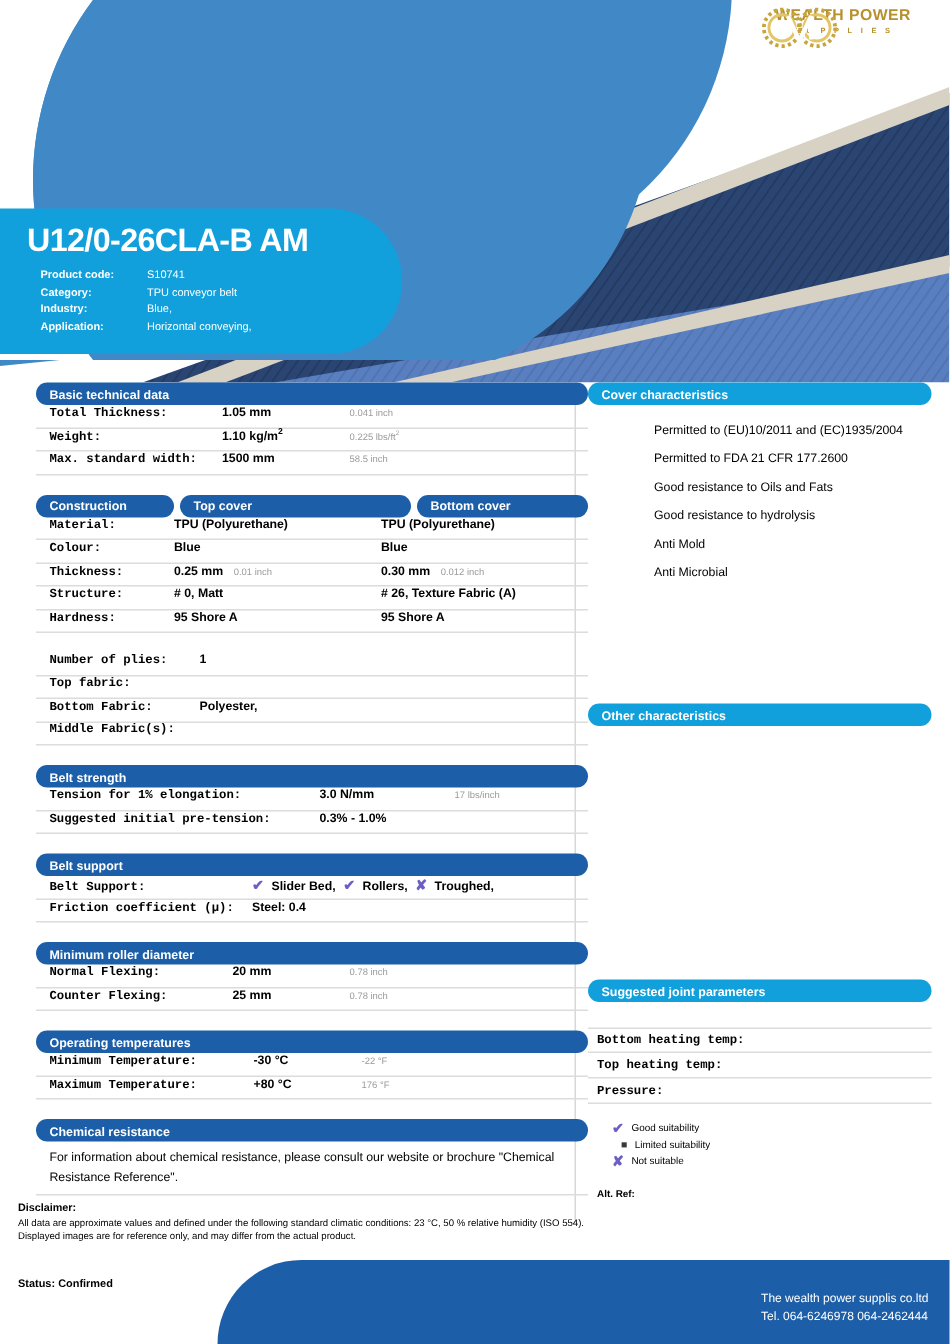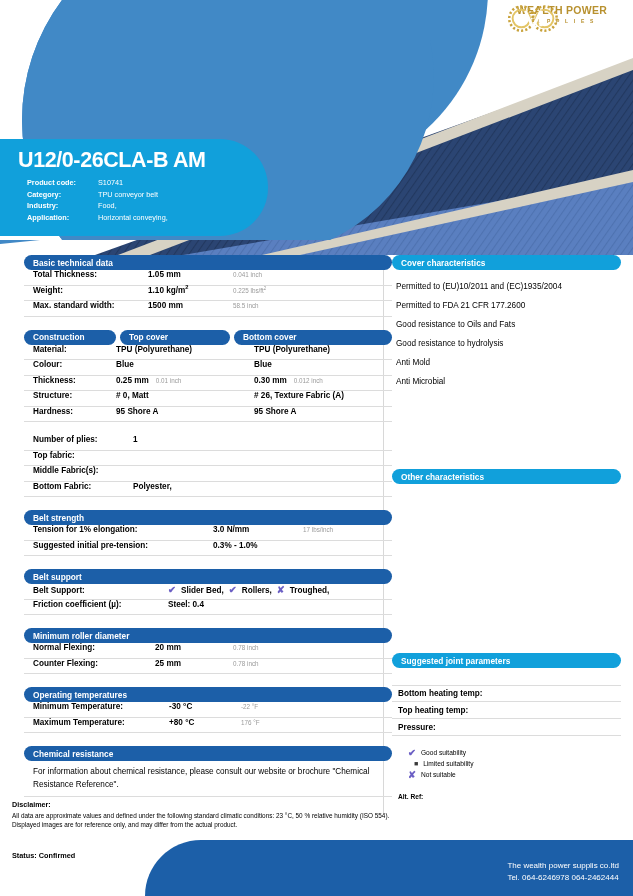--- a/index.html
+++ b/index.html
@@ -40,28 +40,28 @@
   .vdiv { position: absolute; left: 383px; top: 0; width: 1px; height: 560px; background: #d8d8d8; }
 
   
   .bar { height: 15px; border-radius: 8px; display: flex; align-items: center;
          padding-left: 9px; color: #fff; font-size: 8.3px; font-weight: bold; }
   .bar.dk { background: #1c5fa8; }
   .bar.lt { background: #11a0db; }
 
   .barset { display: flex; gap: 4px; }
   .barset .bar:nth-child(1) { width: 92px; }
-  .barset .bar:nth-child(2) { width: 110px; }
+  .barset .bar:nth-child(2) { width: 154px; }
   .barset .bar:nth-child(3) { flex: 1; }
 
   
   .rows { margin-top: 0; }
   .row { display: flex; align-items: baseline; height: 15.5px;
          border-bottom: 1px solid #dcdcdc; padding-left: 9px; }
-  .k { font-size: 8.2px; font-weight: bold; color: #000; }
+  .k { font-size: 8.2px; font-weight: bold; color: #000; font-family: Liberation Mono, monospace; }
   .v { font-size: 8.2px; color: #000; font-weight: bold; }
   .imp { font-size: 6.3px; color: #9a9a9a; font-weight: normal; }
   sup { font-size: 70%; vertical-align: super; line-height: 0; }
 
   
   .bt .k { width: 115px; }
   .bt .v { width: 85px; }
 
   
   .cons .k { width: 83px; }
@@ -98,21 +98,21 @@
   
   .disc { position: absolute; left: 12px; top: 800px; width: 380px; }
   .disc-h { font-size: 7.2px; font-weight: bold; color: #000; margin-bottom: 2px; }
   .disc-b { font-size: 6.4px; line-height: 9.2px; color: #000; }
   .statusrow { position: absolute; left: 12px; top: 851px; width: 380px; display: flex; }
   .statusrow .s1 { width: 188px; font-size: 7.3px; font-weight: bold; }
   .statusrow .s2 { font-size: 7.3px; font-weight: bold; }
 
   
   .clist { padding: 7px 0 0 4px; }
-  .clist div { font-size: 8.2px; color: #000; line-height: 19px; }
+  .clist div { font-size: 8.2px; color: #000; line-height: 19px; margin-left: 40px; }
 
   .jrow { display: flex; height: 17px; align-items: center;
           border-bottom: 1px solid #dcdcdc; padding-left: 6px; }
   .jrow:first-child { border-top: 1px solid #dcdcdc; }
   .jrow .k { font-size: 8.2px; font-weight: bold; }
 
   .legend { padding: 11px 0 0 16px; }
   .legend div { display: flex; align-items: center; gap: 5px;
                 font-size: 6.6px; line-height: 11px; color: #000; }
   .legend .sq { color: #3a3a3a; font-size: 7px; }
@@ -183,21 +183,21 @@
         <div class="meta-row">
           <span class="meta-k">Product code:</span>
           <span class="meta-v">S10741</span>
         </div>
         <div class="meta-row">
           <span class="meta-k">Category:</span>
           <span class="meta-v">TPU conveyor belt</span>
         </div>
         <div class="meta-row">
           <span class="meta-k">Industry:</span>
-          <span class="meta-v">Food,</span>
+          <span class="meta-v">Blue,</span>
         </div>
         <div class="meta-row">
           <span class="meta-k">Application:</span>
           <span class="meta-v">Horizontal conveying,</span>
         </div>
       </div>
     </div>
   </div>
 
   <div class="cols">
@@ -294,26 +294,26 @@
       <div class="rows fab">
         <div class="row">
           <span class="k">Number of plies:</span>
           <span class="v">1</span>
         </div>
         <div class="row">
           <span class="k">Top fabric:</span>
           <span class="v"></span>
         </div>
         <div class="row">
+          <span class="k">Bottom Fabric:</span>
+          <span class="v">Polyester,</span>
+        </div>
+        <div class="row">
           <span class="k">Middle Fabric(s):</span>
           <span class="v"></span>
-        </div>
-        <div class="row">
-          <span class="k">Bottom Fabric:</span>
-          <span class="v">Polyester,</span>
         </div>
       </div>
 
       <div class="gap"></div>
 
       <div class="bar dk">Belt strength</div>
       <div class="rows str">
         <div class="row">
           <span class="k">Tension for 1% elongation:</span>
           <span class="v">3.0 N/mm</span>

